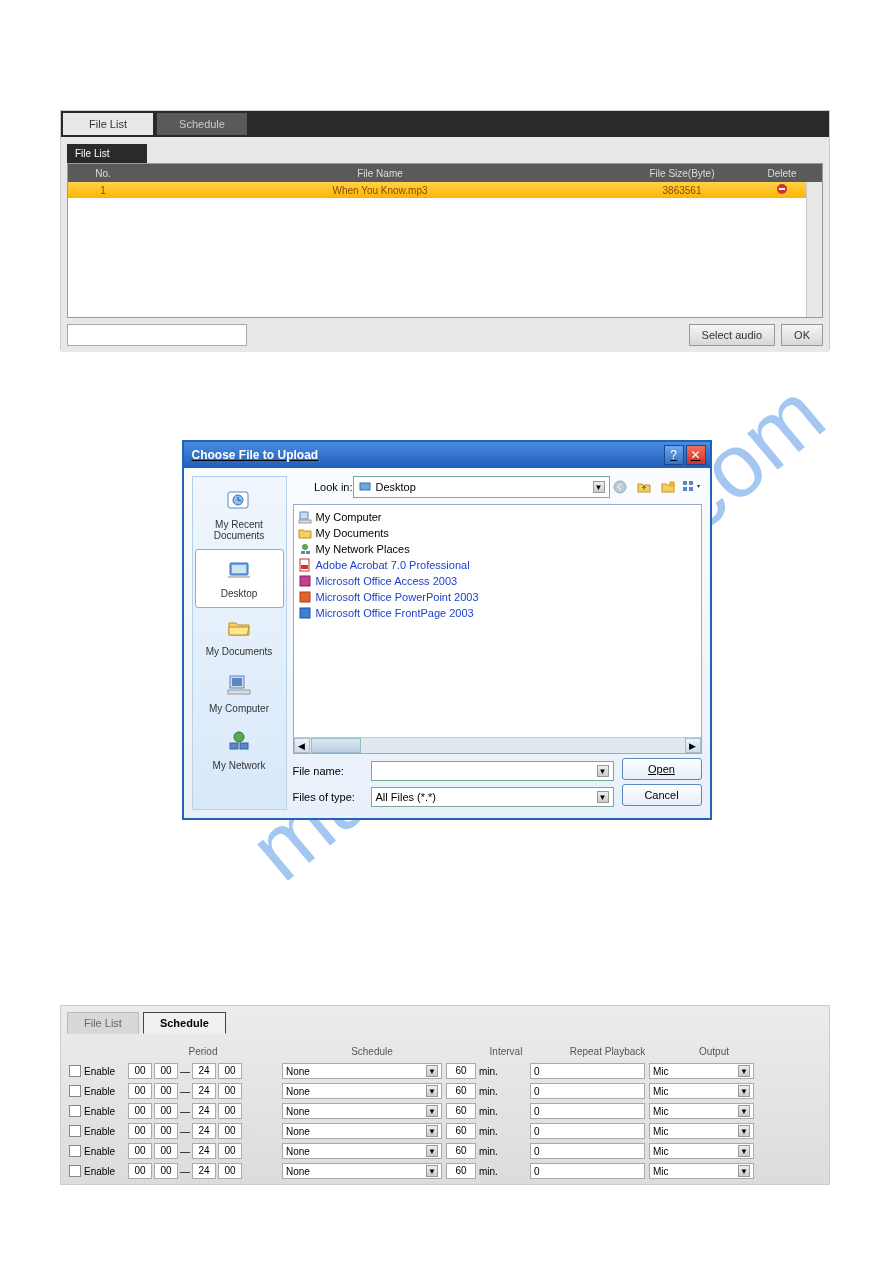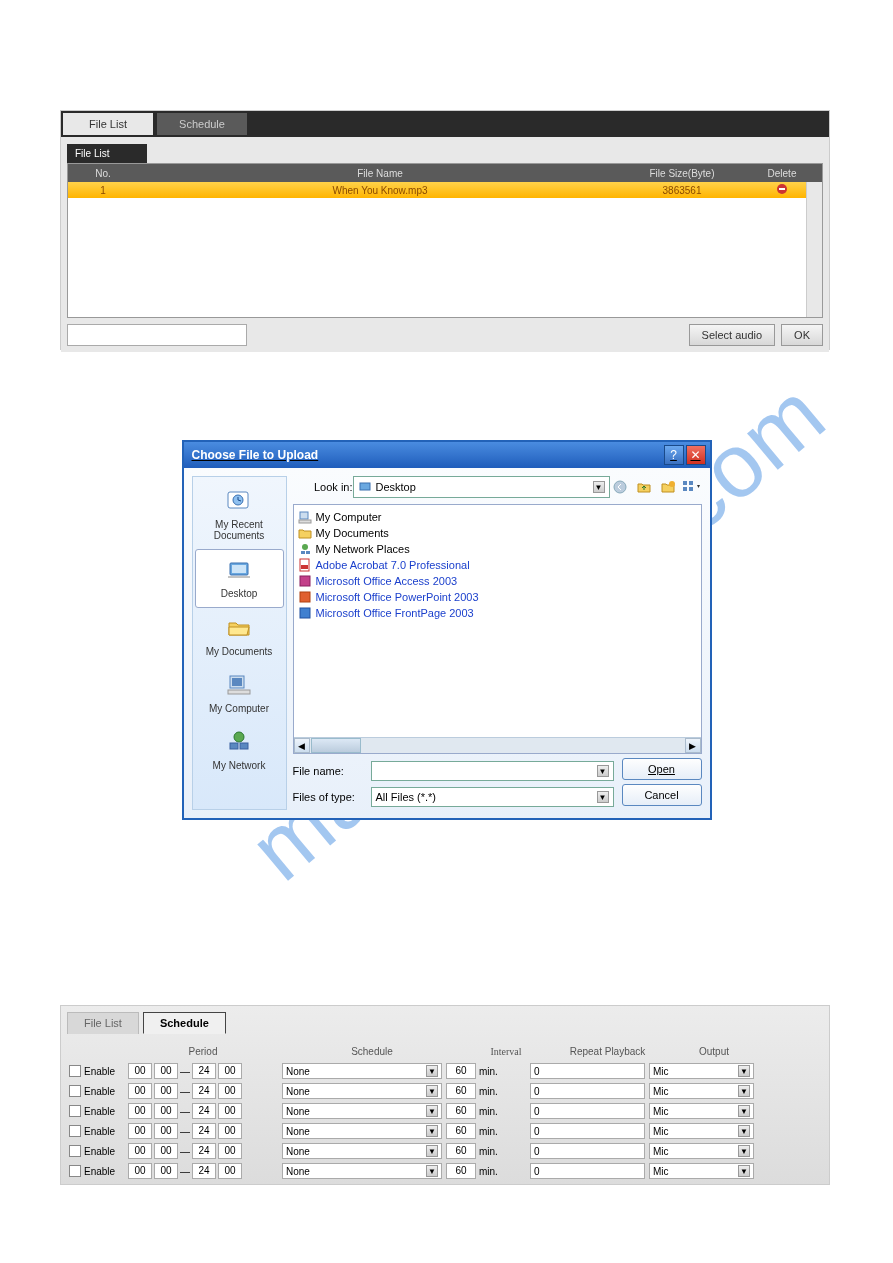--- a/index.html
+++ b/index.html
@@ -160,21 +160,21 @@
   border: 1px solid #bbb; border-bottom: none;
 }
 .panel3-tabs .tab.active { background: #f0f0f0; border: 1px solid #444; border-bottom: 1px solid #f0f0f0; color: #000; font-weight: bold; }
 .panel3-body { padding: 8px; }
 .sched-head {
   display: flex; font-size: 10px; color: #555; padding: 4px 0; gap: 4px;
 }
 .sched-head .c-enable { width: 55px; }
 .sched-head .c-period { width: 150px; text-align: center; }
 .sched-head .c-schedule { width: 180px; text-align: center; }
-.sched-head .c-interval { width: 80px; text-align: center; font-family: Liberation Serif, serif; }
+.sched-head .c-interval { width: 80px; text-align: center; }
 .sched-head .c-repeat { width: 115px; text-align: center; }
 .sched-head .c-output { width: 90px; text-align: center; }
 .sched-row {
   display: flex; align-items: center; gap: 4px; height: 20px; font-size: 10px;
 }
 .sched-row .c-enable { width: 55px; display: flex; align-items: center; gap: 3px; }
 .sched-row .c-period { width: 150px; display: flex; gap: 2px; align-items: center; }
 .nbox { width: 24px; height: 16px; background: #fff; border: 1px solid #aaa; text-align: center; line-height: 14px; font-size: 10px; }
 .dashcol { width: 10px; text-align: center; }
 .sched-row .c-schedule { width: 160px; }

